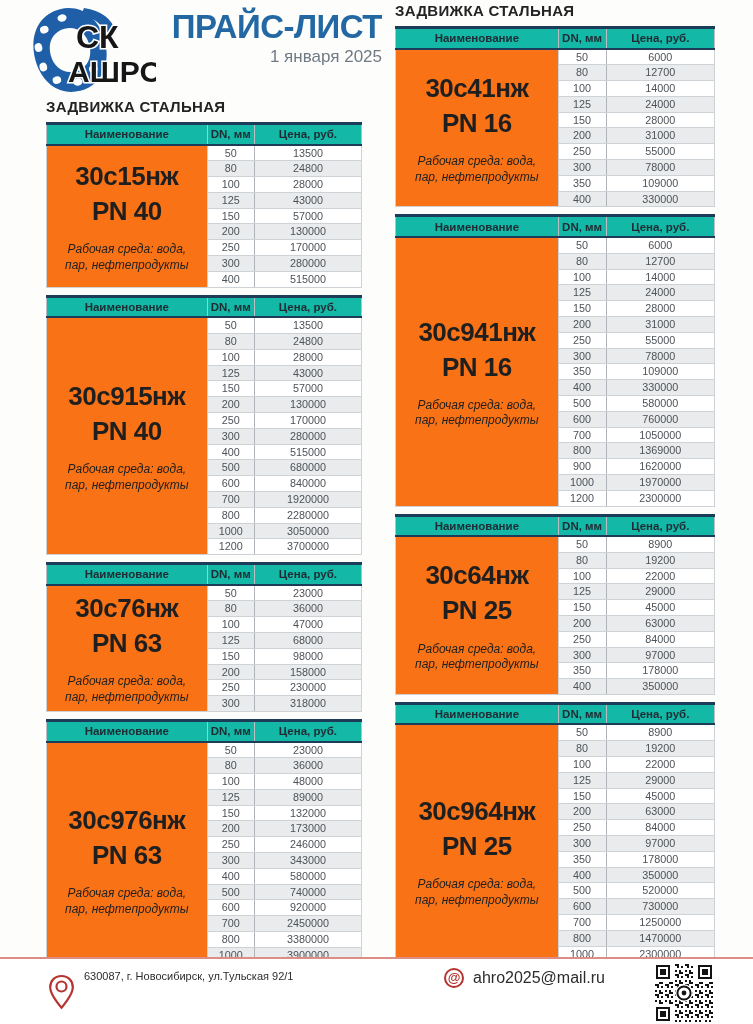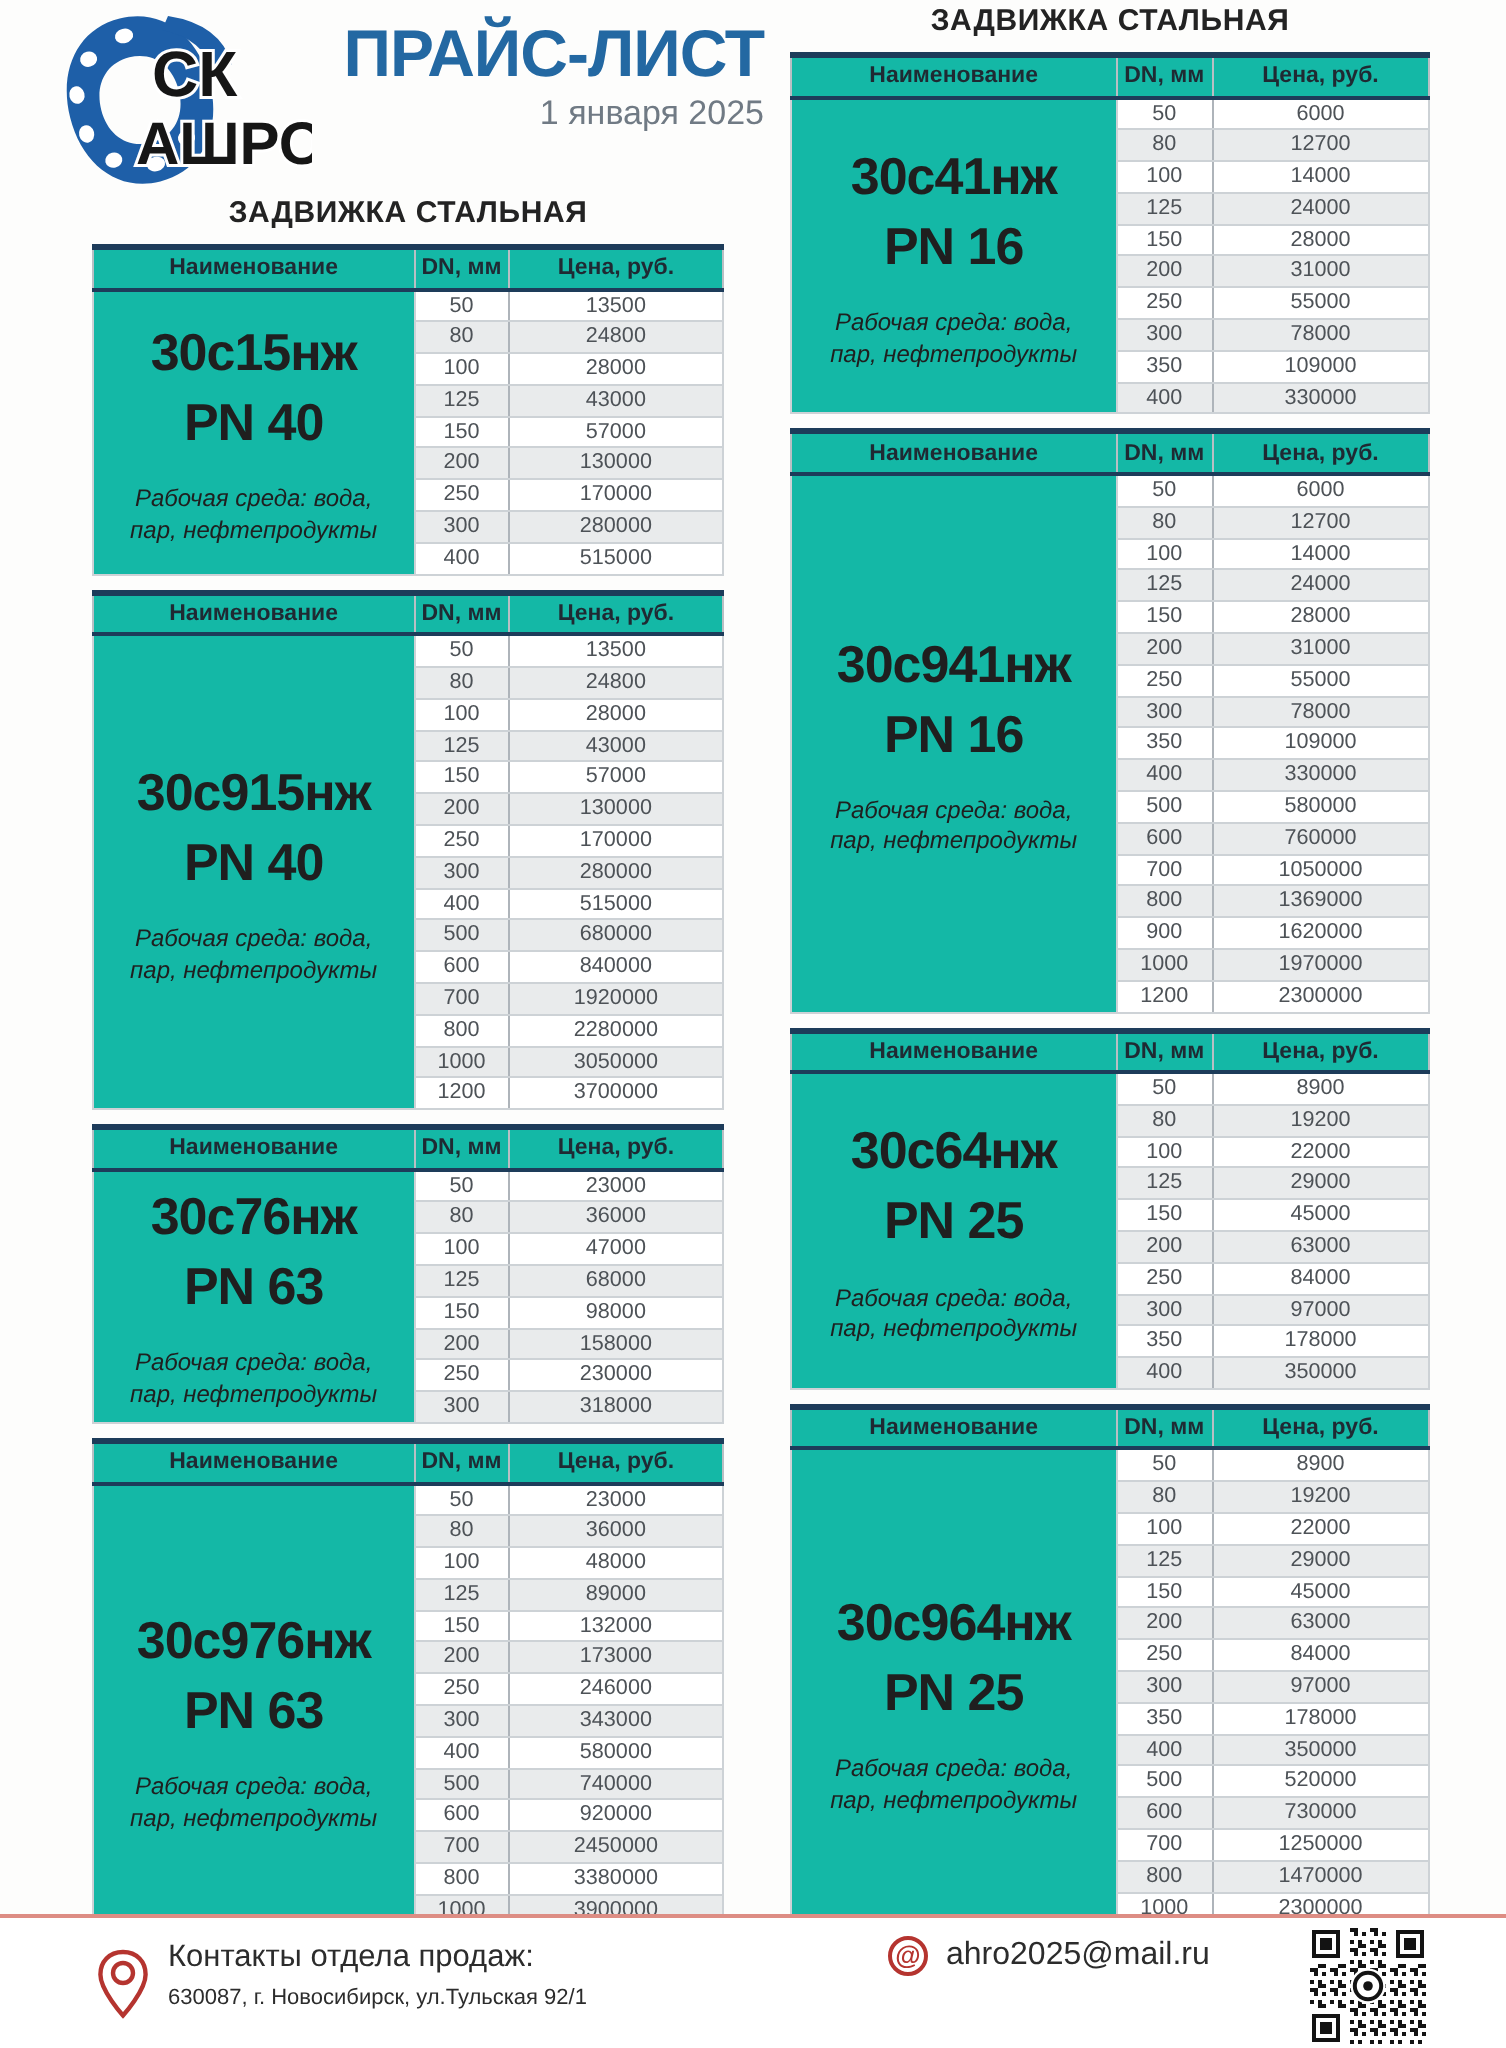--- a/index.html
+++ b/index.html
@@ -12,36 +12,36 @@
   
   .hdr { position:absolute; left:46px; top:4px; width:340px; height:92px; }
   .logo { position:absolute; left:-22px; top:0; width:132px; height:92px; }
   .title-block { position:absolute; left:118px; top:6px; width:218px; text-align:right; }
   .main-title { font-size:33px; font-weight:bold; color:#2368a2; letter-spacing:-0.5px; line-height:1.05; }
   .sub-date { font-size:17px; color:#707a84; margin-top:2px; }
   
   .col { position:absolute; }
   .col-left  { left:46px;  top:98px;  width:316px; }
   .col-right { left:395px; top:2px;   width:320px; }
-  .section-title { text-align:center; font-size:15px; font-weight:bold; color:#232323;
+  .section-title { font-size:15px; font-weight:bold; color:#232323;
     letter-spacing:0.3px; margin-bottom:7px; }
   
   table.price { width:100%; border-collapse:collapse; margin-bottom:7px;
     border-left:1px solid #ccd1d5; border-right:1px solid #ccd1d5; border-bottom:1px solid #ccd1d5; }
   table.price th {
     background:#14b8a6; color:#1f2a33; font-size:11.5px; font-weight:bold;
     height:21px; border-top:3px solid #1d3c5a; border-bottom:2px solid #1d3c5a;
     border-left:1px solid #b9bfc4; border-right:1px solid #b9bfc4;
   }
   table.price td { height:14.8px; line-height:14.8px; font-size:10.8px; color:#4d5257;
     text-align:center; padding:0 2px; border:1px solid #cdd2d6; }
   table.price td.dn-cell { border-left:1px solid #aeb4ba; border-right:1px solid #aeb4ba; }
   table.price tbody tr:nth-child(even) td:not(.name-cell) { background:#e9ebec; }
   table.price tbody tr:nth-child(odd)  td:not(.name-cell) { background:#ffffff; }
-  td.name-cell { background:#14b8a6; vertical-align:middle; text-align:center; border-right:1px solid #aeb4ba; padding:4px; }
+  td.name-cell { background:#f97316; vertical-align:middle; text-align:center; border-right:1px solid #aeb4ba; padding:4px; }
   .pname { font-size:26px; font-weight:bold; color:#1f1f1f; letter-spacing:-0.5px; line-height:1.35; }
   .medium { font-size:12px; font-style:italic; color:#1f1f1f; margin-top:13px; line-height:1.3; padding:0 10px; }
   .c-name{width:51%;} .c-dn{width:15%;} .c-price{width:34%;}
   
   .footer { position:absolute; left:0; top:957px; width:753px; height:67px;
     border-top:2px solid #dd8d84; background:#fff; }
   .f-contacts { position:absolute; left:84px; top:11px; }
   .f-pin { position:absolute; left:-36px; top:4px; }
   .f-line1 { font-size:15.5px; color:#2c2c2c; margin-bottom:5px; }
   .f-line2 { font-size:11px; color:#2c2c2c; }
@@ -661,21 +661,20 @@
 </div>
 
 <div class="footer">
   <div class="f-contacts">
     <div class="f-pin">
       <svg width="27" height="36" viewBox="0 0 27 36" fill="none" stroke="#b5342f" stroke-width="2.2">
         <path d="M13.5 2 C6.5 2 2.2 7 2.2 13.2 c0 8 11.3 20.5 11.3 20.5 s11.3-12.5 11.3-20.5 C24.8 7 20.5 2 13.5 2 Z"></path>
         <circle cx="13.5" cy="12.5" r="5"></circle>
       </svg>
     </div>
-    <div class="f-line1">Контакты отдела продаж:</div>
     <div class="f-line2">630087, г. Новосибирск, ул.Тульская 92/1</div>
   </div>
   <div class="f-reach">
     <div class="f-row">
       <span class="at-icon">@</span>
       <span class="txt">ahro2025@mail.ru</span>
     </div>
   </div>
   <div class="qr-box">
     <svg id="qr-svg" width="58" height="58" viewBox="0 0 29 29">

